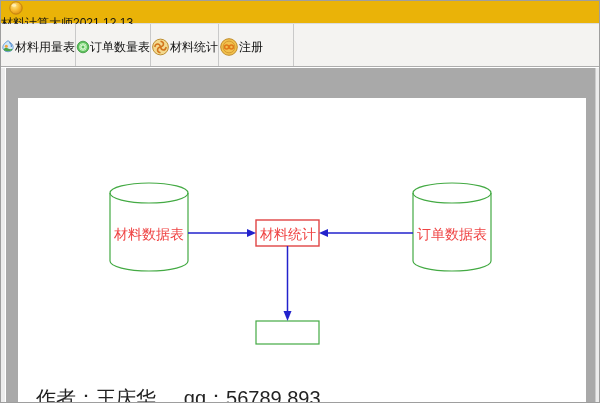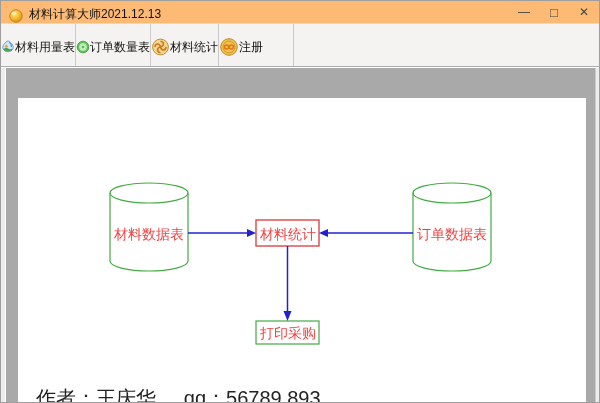--- a/index.html
+++ b/index.html
@@ -1,21 +1,21 @@
 <!DOCTYPE html>
 <html><head>
 <meta charset="utf-8">
 <style>
   * { margin:0; padding:0; box-sizing:border-box; }
   body { font-family:"Liberation Sans","DejaVu Sans",sans-serif; background:#888; }
   .window { position:relative; width:600px; height:403px; background:#fff; overflow:hidden;
             border:1px solid #9e9e9e; }
   
-  .titlebar { position:absolute; top:0; left:0; right:0; height:23px; background:#fdba74;
-              border-bottom:1px solid #dcdcdc; display:flex; align-items:flex-end; }
+  .titlebar { position:absolute; top:0; left:0; right:0; height:23px; background:#eab308;
+              border-bottom:1px solid #dcdcdc; display:flex; align-items:flex-start;flex-direction:column; }
   .app-icon { width:14px; height:14px; margin:0 6px 0 8px; flex:0 0 auto; }
   .title { font-size:12px; color:#111; }
   .win-controls { margin-left:auto; display:flex; align-items:center; height:100%; }
   .wbtn { width:30px; height:100%; display:flex; align-items:center; justify-content:center;
           font-size:12px; color:#444; cursor:default; }
   .wbtn.max { font-size:13px; }
   
   .toolbar { position:absolute; top:23px; left:0; right:0; height:43px;
              background:#f4f3f1; border-bottom:1px solid #adadad; display:flex; }
   .tbtn { height:42px; display:flex; flex-direction:row; align-items:center;
@@ -141,19 +141,18 @@
           <line x1="395" y1="135" x2="309" y2="135"></line>
           <polygon points="301,135 310,131 310,139" stroke="none"></polygon>
           <line x1="269.5" y1="148" x2="269.5" y2="214"></line>
           <polygon points="269.5,223 265.5,213 273.5,213" stroke="none"></polygon>
         </g>
       </svg>
 
       <div class="lbl" style="left:81px;  top:127px;">材料数据表</div>
       <div class="lbl" style="left:384px; top:127px;">订单数据表</div>
       <div class="lbl" style="left:220px; top:127px;">材料统计</div>
-      <div class="lbl" style="left:220px; top:226px;">打印采购</div>
 
       <div class="footer">作者：王庆华     qq：56789 893</div>
     </div>
   </div>
 
 </div>
 
 </body></html>

